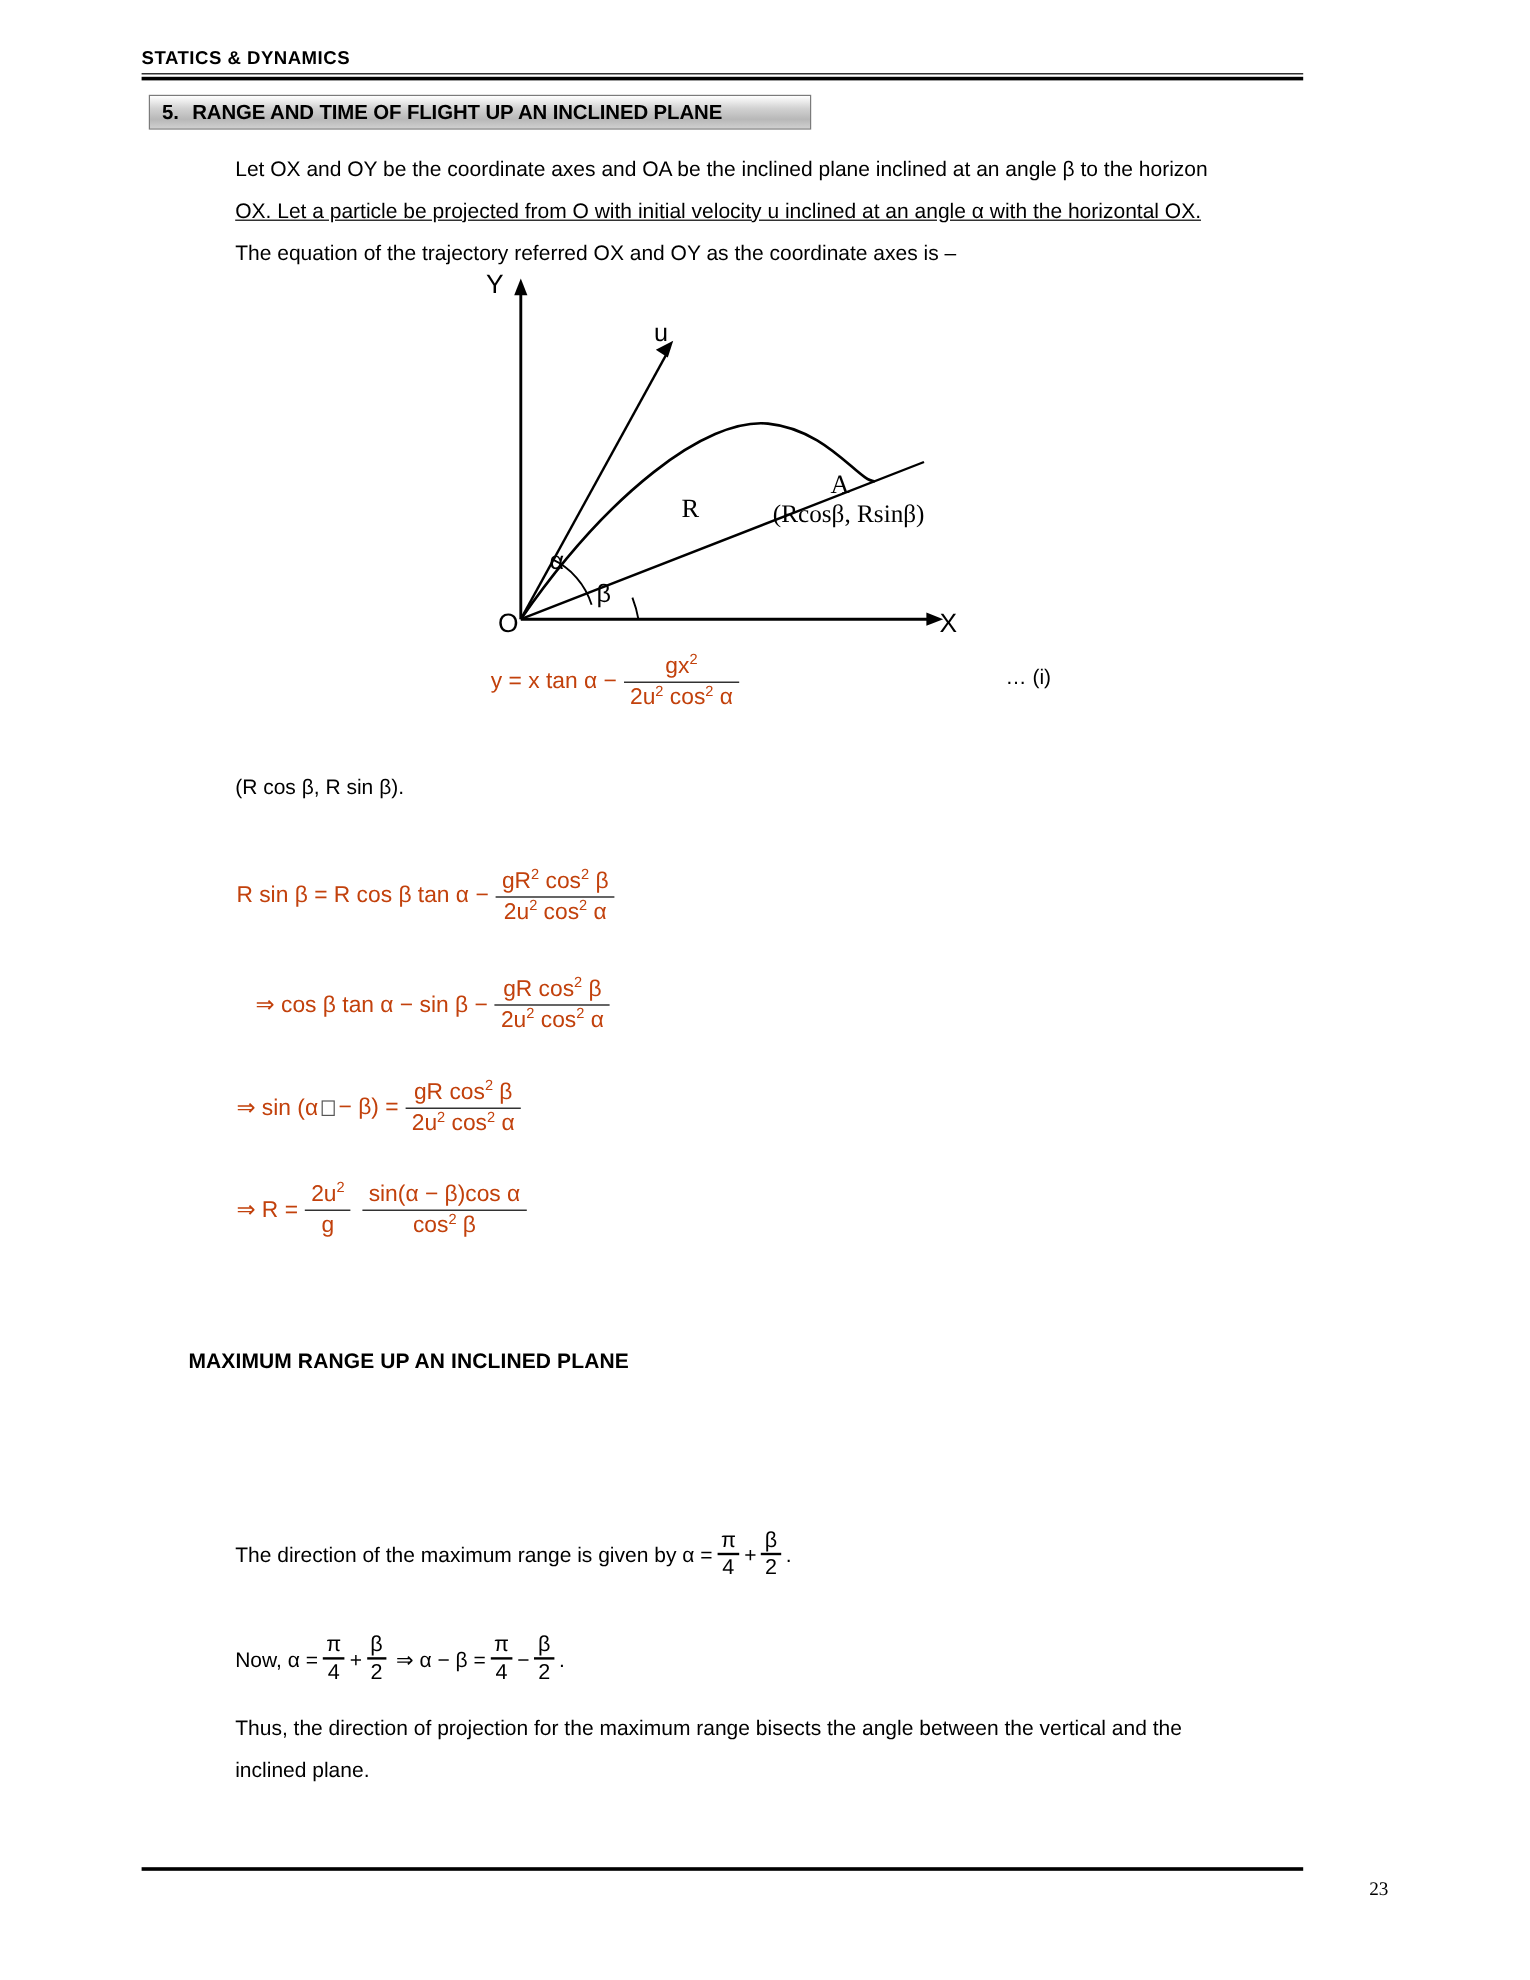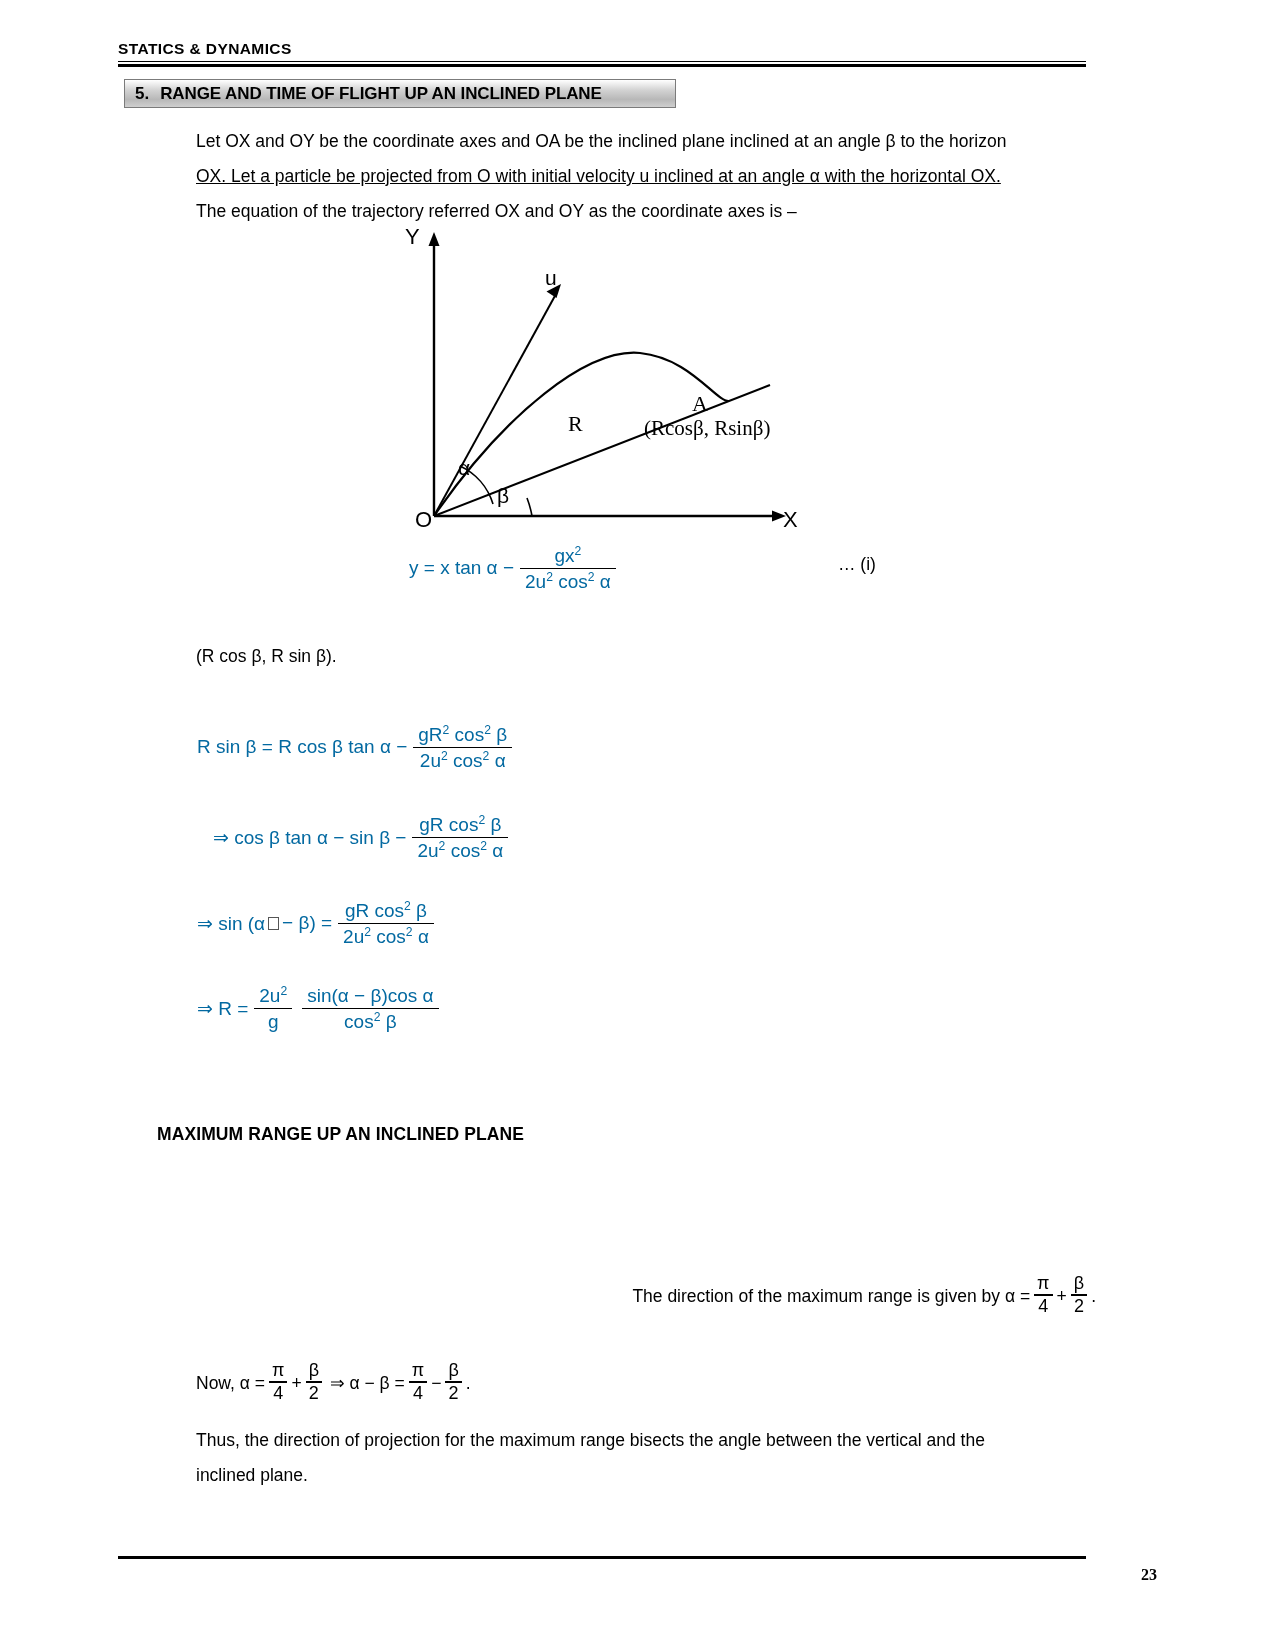--- a/index.html
+++ b/index.html
@@ -96,21 +96,21 @@
     position: absolute;
     font-family: "Liberation Serif", serif;
     font-size: 21px;
   }
   .fig-label.sans { font-family: "Liberation Sans", sans-serif; }
 
   
   .math {
     position: absolute;
     font-size: 19px;
-    color: #0369a1;
+    color: #c2410c;
     white-space: nowrap;
     display: flex;
     align-items: center;
   }
   .math .tok { margin: 0 1px; }
   .frac {
     display: inline-flex;
     flex-direction: column;
     align-items: center;
     vertical-align: middle;
@@ -174,21 +174,21 @@
     top: 1556px;
     width: 968px;
     height: 2.5px;
     background: #000;
   }
   .page-num {
     position: absolute;
     right: 118px;
     top: 1566px;
     font-size: 16px;
-    font-weight: bold;
+    font-weight: normal;
     font-family: "Liberation Serif", serif;
     margin-left: 34px;
   }
 </style>
 </head>
 <body>
 
 <div class="page">
 
   <div class="runhead">STATICS &amp; DYNAMICS</div>
@@ -288,21 +288,21 @@
       <span class="num">sin(α − β)cos α</span>
       <span class="bar"></span>
       <span class="den"><span>cos</span><sup class="sm">2</sup>&nbsp;<span>β</span></span>
     </span>
   </div>
 
 
   <div class="subhead" style="top:1124px;">MAXIMUM RANGE UP AN INCLINED PLANE</div>
 
 
-  <div class="para" style="left:196px; top:1275px; width:900px;text-align:right;">
+  <div class="para" style="left:196px; top:1275px; width:900px;">
     <span class="inline-row">
       <span>The direction of the maximum range is given by α =</span>
       <span class="ifrac">
         <span class="num">π</span>
         <span class="bar"></span>
         <span class="den">4</span>
       </span>
       <span>+</span>
       <span class="ifrac">
         <span class="num">β</span>

